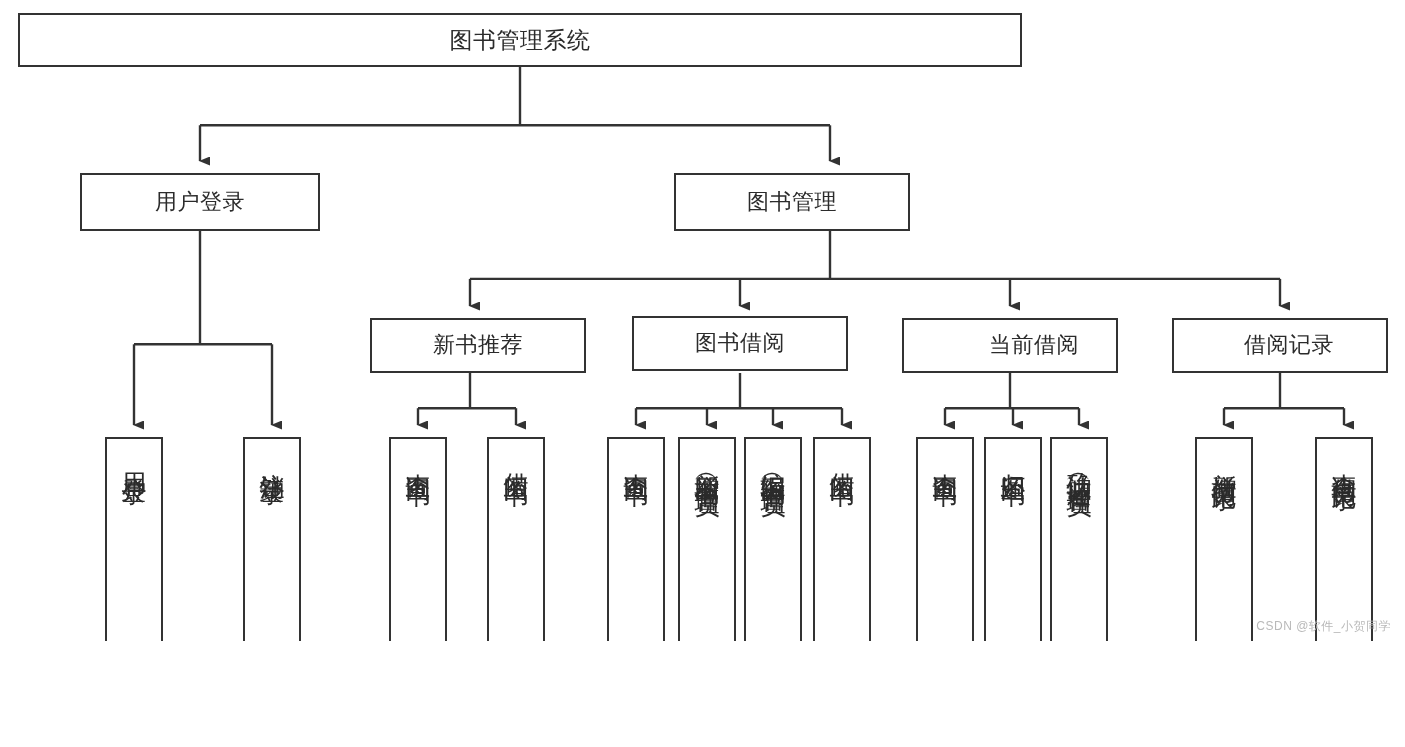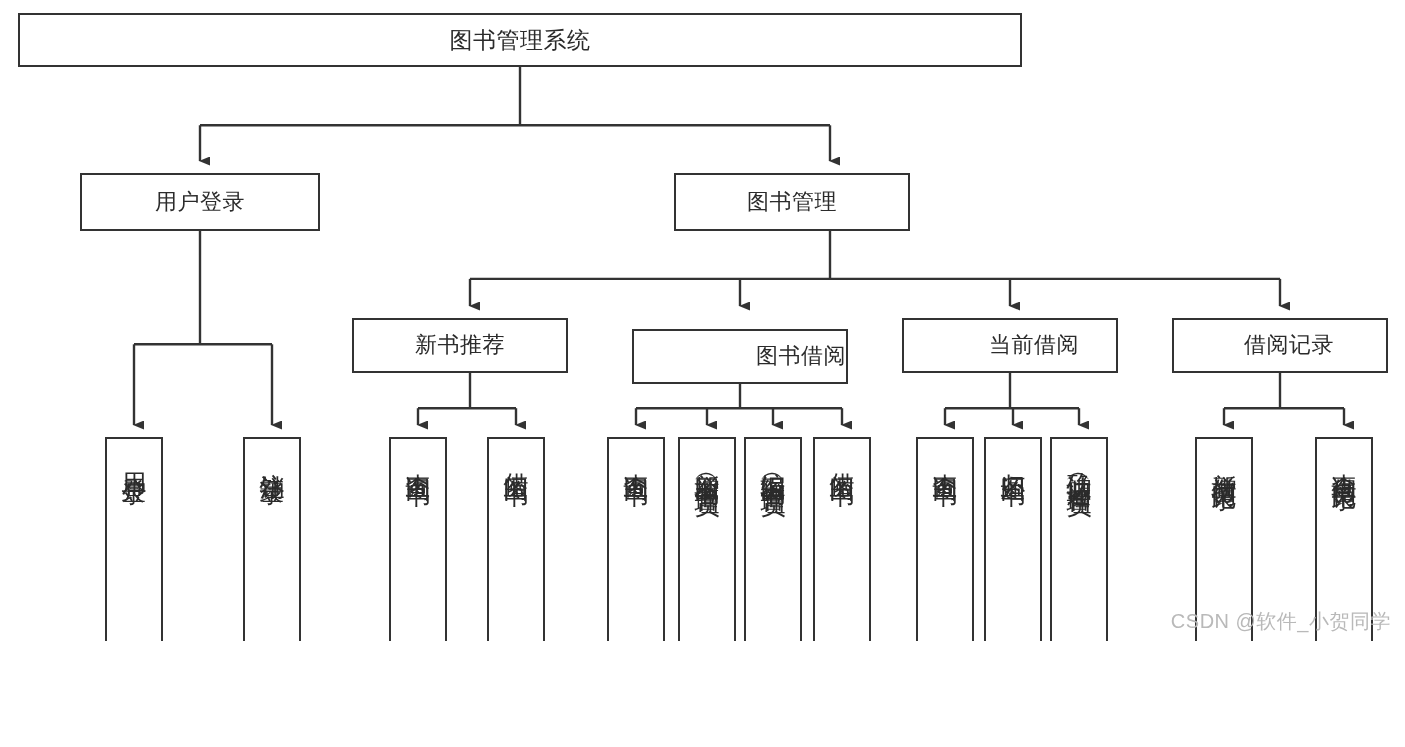--- a/index.html
+++ b/index.html
@@ -55,21 +55,21 @@
     font-size: 25px;
     letter-spacing: 3px;
     line-height: 1;
     white-space: nowrap;
   }
   .node.root .label { font-size: 23px; }
   #watermark {
     position: absolute;
     right: 14px;
     bottom: 6px;
-    font-size: 20px;
+    font-size: 12px;
     color: #b9b9b9;
     letter-spacing: 0.5px;
     white-space: nowrap;
     user-select: none;
   }
 </style>
 </head>
 <body>
 
 <div id="canvas">
@@ -119,24 +119,24 @@
   <div id="nodes">
       <div class="node horiz root" style="left: 18px; top: 13px; width: 1004px; height: 54px;">
         <span class="label">图书管理系统</span>
       </div>
       <div class="node horiz" style="left: 80px; top: 173px; width: 240px; height: 58px;">
         <span class="label">用户登录</span>
       </div>
       <div class="node horiz" style="left: 674px; top: 173px; width: 236px; height: 58px;">
         <span class="label">图书管理</span>
       </div>
-      <div class="node horiz" style="left: 352px; top: 318px; width: 216px; height: 55px;">
+      <div class="node horiz" style="left: 370px; top: 318px; width: 216px; height: 55px;">
         <span class="label">新书推荐</span>
       </div>
-      <div class="node horiz" style="left: 632px; top: 329px; width: 216px; height: 55px; justify-content: flex-end;">
+      <div class="node horiz" style="left: 632px; top: 316px; width: 216px; height: 55px;">
         <span class="label">图书借阅</span>
       </div>
       <div class="node horiz" style="left: 902px; top: 318px; width: 216px; height: 55px; padding-left: 48px;">
         <span class="label">当前借阅</span>
       </div>
       <div class="node horiz" style="left: 1172px; top: 318px; width: 216px; height: 55px; padding-left: 18px;">
         <span class="label">借阅记录</span>
       </div>
       <div class="node vert" style="left: 105px; top: 437px; width: 58px; height: 297px;">
         <span class="label">用户登录</span>

